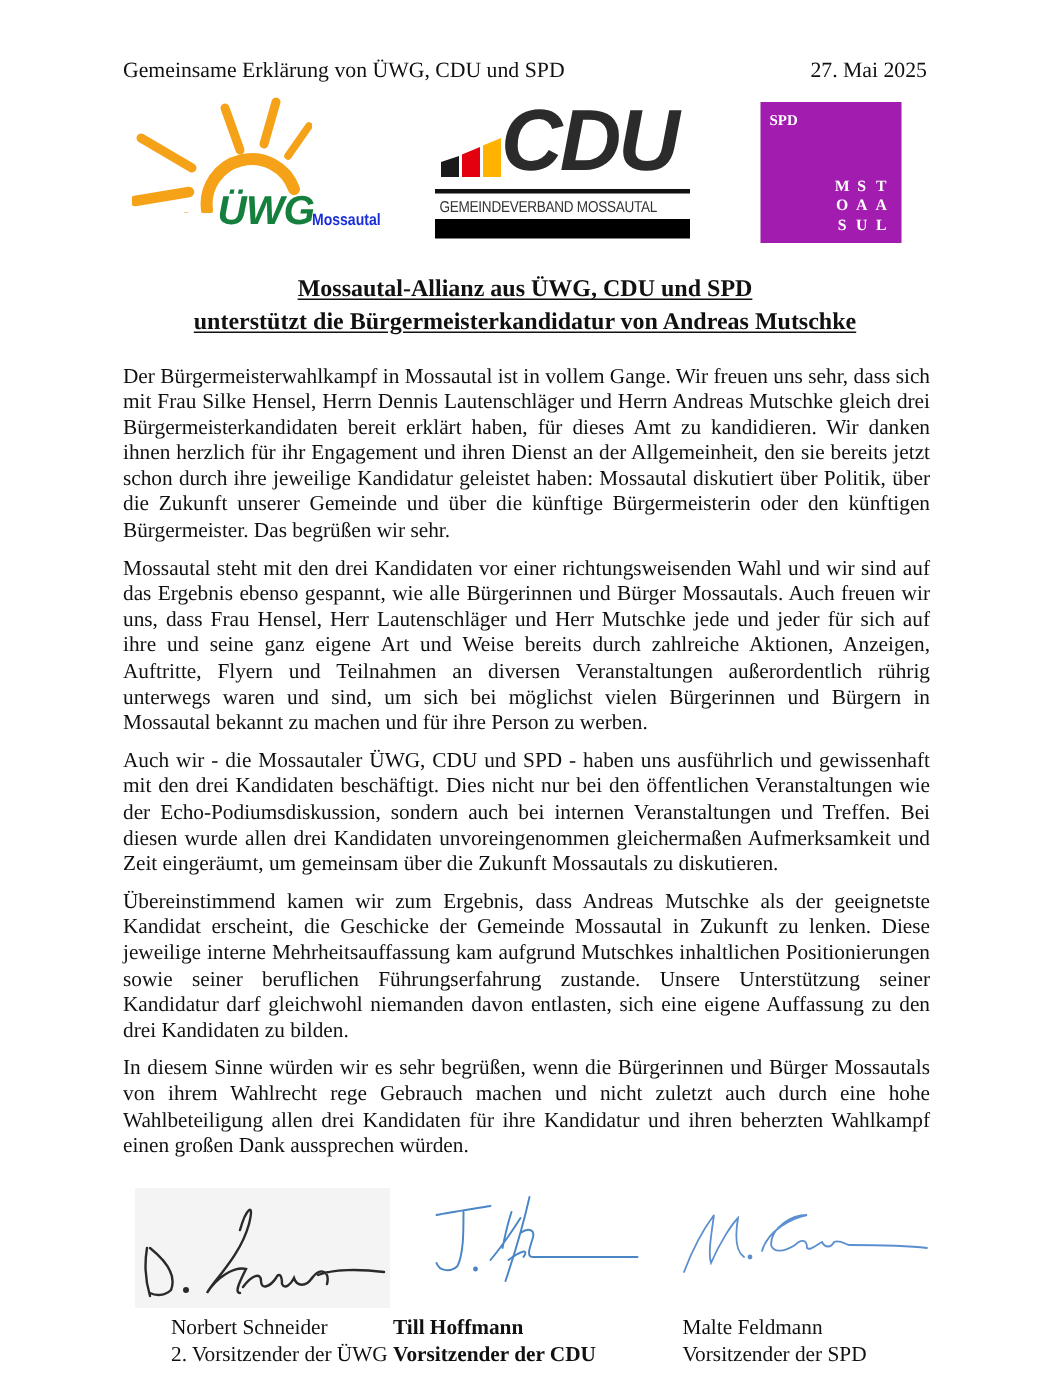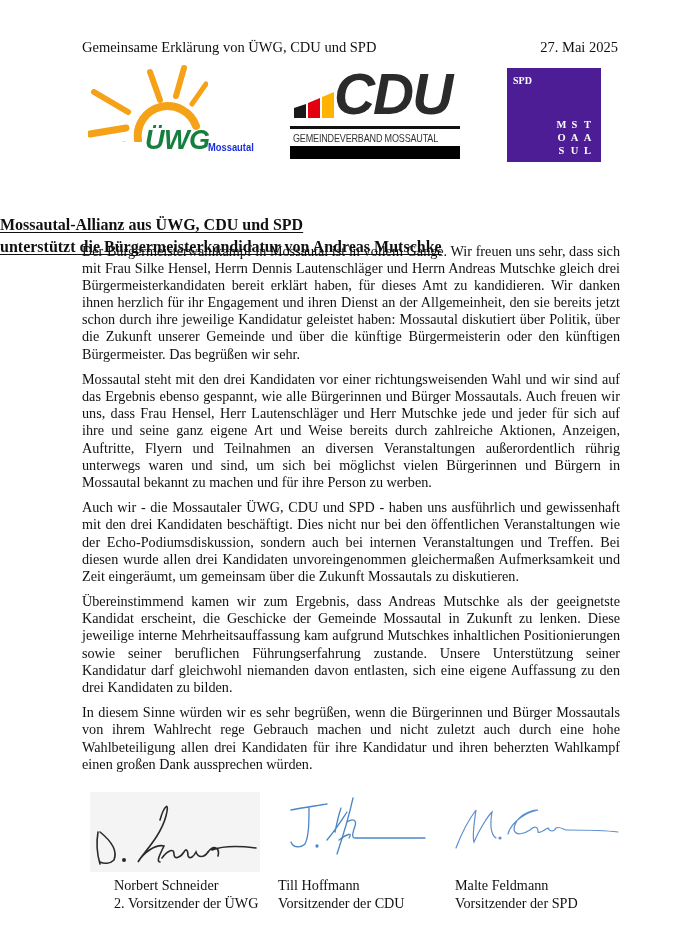--- a/index.html
+++ b/index.html
@@ -35,32 +35,32 @@
     }
     .cdu-rule { position: absolute; left: 0; top: 58px; width: 170px; height: 3px; background: #111; }
     .cdu-sub {
       position: absolute; left: 3px; top: 64px;
       font-family: "Liberation Sans", "DejaVu Sans", sans-serif;
       font-size: 10.5px; color: #333; letter-spacing: -0.2px; transform: scaleX(0.86); transform-origin: left; white-space: nowrap;
     }
     .cdu-bottom { position: absolute; left: 0; top: 78px; width: 170px; height: 13px; background: #000; }
     
     .spd-logo {
-      position: absolute; left: 507px; top: 68px; width: 94px; height: 94px; background: #4c1d95;
+      position: absolute; left: 507px; top: 68px; width: 94px; height: 94px; background: #a21caf;
       font-family: "Liberation Serif", "DejaVu Serif", serif; font-weight: bold; color: #fff;
     }
     .spd-label { position: absolute; left: 6px; top: 7px; font-size: 10px; }
     .spd-grid {
       position: absolute; right: 7px; bottom: 4px;
       display: grid; grid-template-columns: repeat(3, 13px); grid-auto-rows: 13px;
       font-size: 10.5px; text-align: center; letter-spacing: 0;
     }
     
     .titles {
-      position: absolute; left: 0; right: 0; top: 214px; 
+      position: absolute; left: 0; right: 0; top: 182px; text-align: center;
       font-weight: bold; font-size: 16px; line-height: 22px;
     }
     .titles div { text-decoration: underline; text-underline-offset: 2px; }
     
     .body-text {
       position: absolute; left: 82px; width: 538px; top: 243px;
       font-size: 14.2px; line-height: 17.1px; text-align: justify;
     }
     .body-text p { margin: 0 0 8.5px 0; }
     
@@ -168,21 +168,21 @@
       </g>
     </svg>
   </div>
 </div>
 
 <div class="signers">
   <div class="signer" style="left:0px;margin-left:32px;">
     <div>Norbert Schneider</div>
     <div>2. Vorsitzender der ÜWG</div>
   </div>
-  <div class="signer" style="left:196px;">
+  <div class="signer" style="left:180px;font-weight:bold;">
     <div>Till Hoffmann</div>
     <div>Vorsitzender der CDU</div>
   </div>
   <div class="signer" style="left:373px;">
     <div>Malte Feldmann</div>
     <div>Vorsitzender der SPD</div>
   </div>
 </div>
 
 </body></html>

